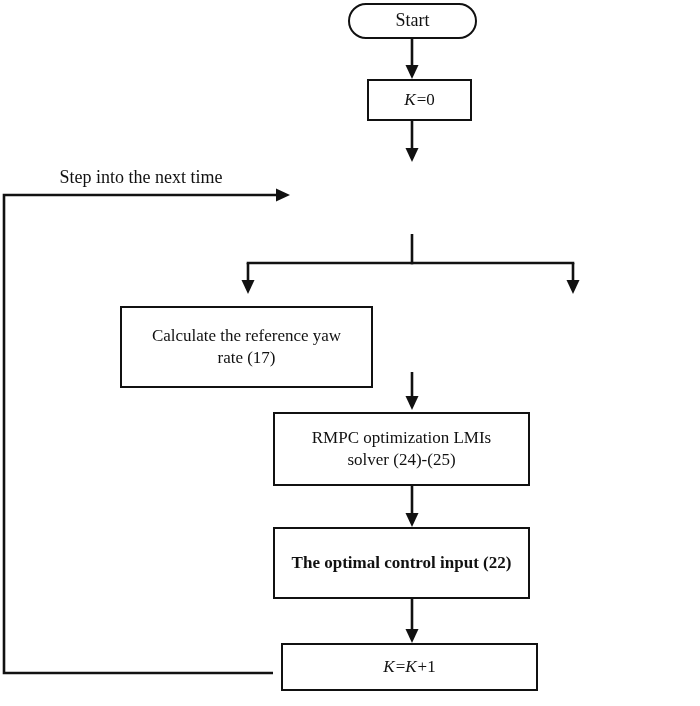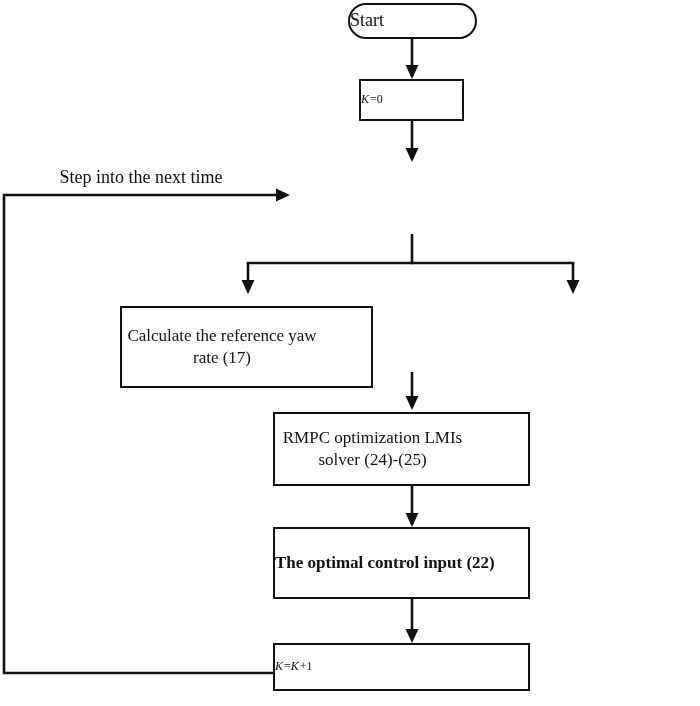--- a/index.html
+++ b/index.html
@@ -32,33 +32,35 @@
     fill: #111111;
     stroke: none;
   }
   .node {
     position: absolute;
     box-sizing: border-box;
     border: 2.6px solid #111111;
     background: #ffffff;
     display: flex;
     align-items: center;
+    justify-content: center;
     text-align: center;
     font-size: 17px;
     line-height: 1.32;
   }
   .node .txt {
     display: inline-block;
   }
   .terminal {
     border-radius: 18px;
     font-size: 18px;
   }
   .kbox {
-    font-size: 12px;
+    font-size: 17px;
+    margin-left: 8px;
   }
   .kbox i {
     font-style: italic;
     padding-right: 1px;
   }
   .edge-label {
     position: absolute;
     font-size: 18px;
     text-align: center;
     line-height: 1.2;

